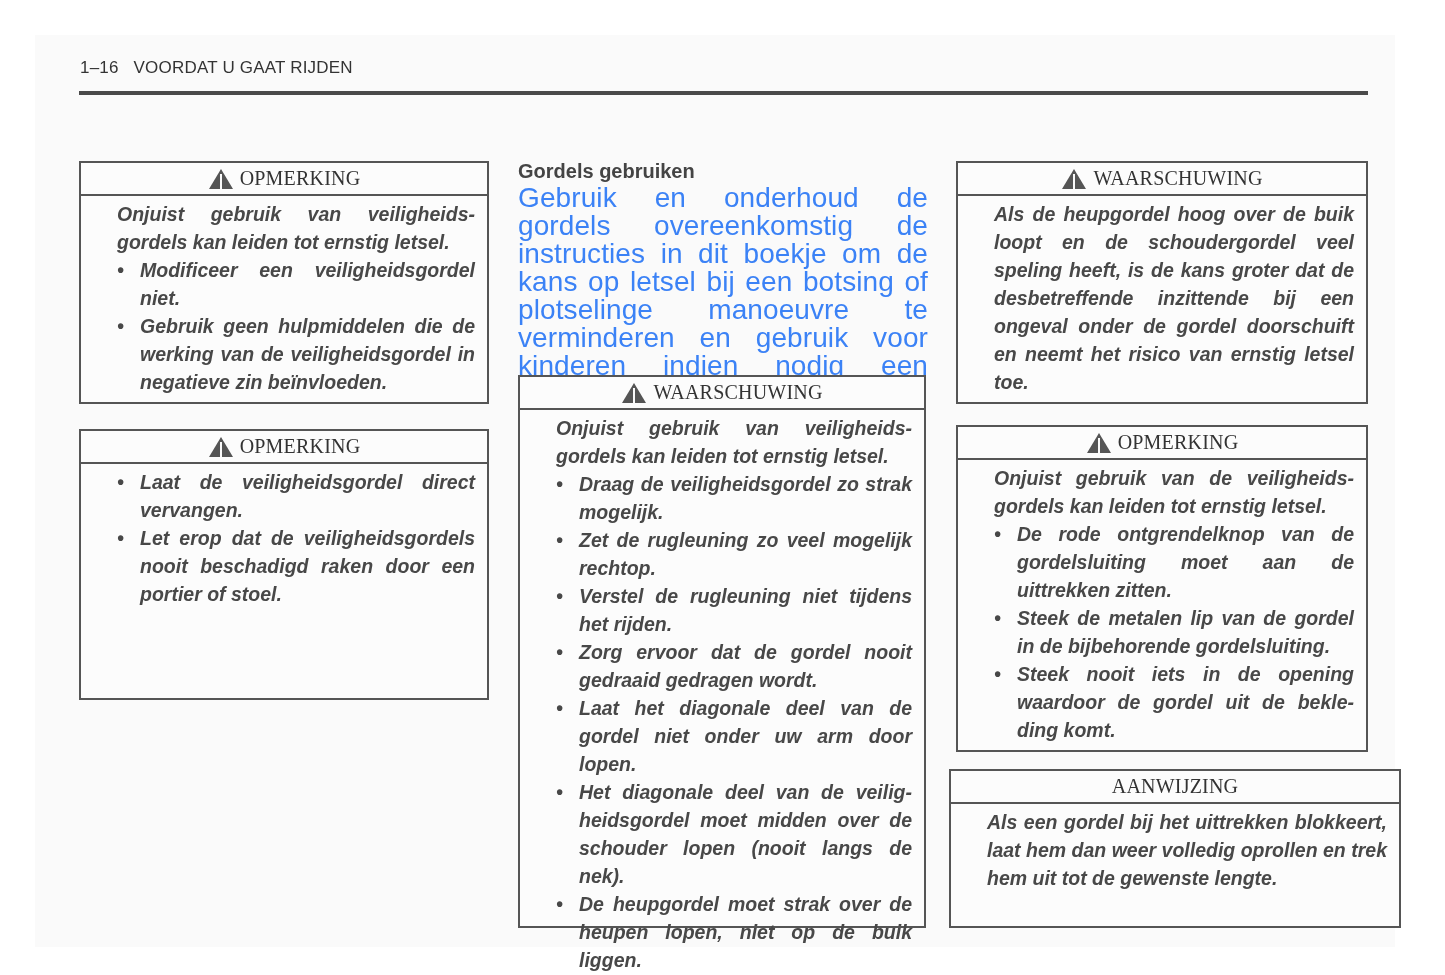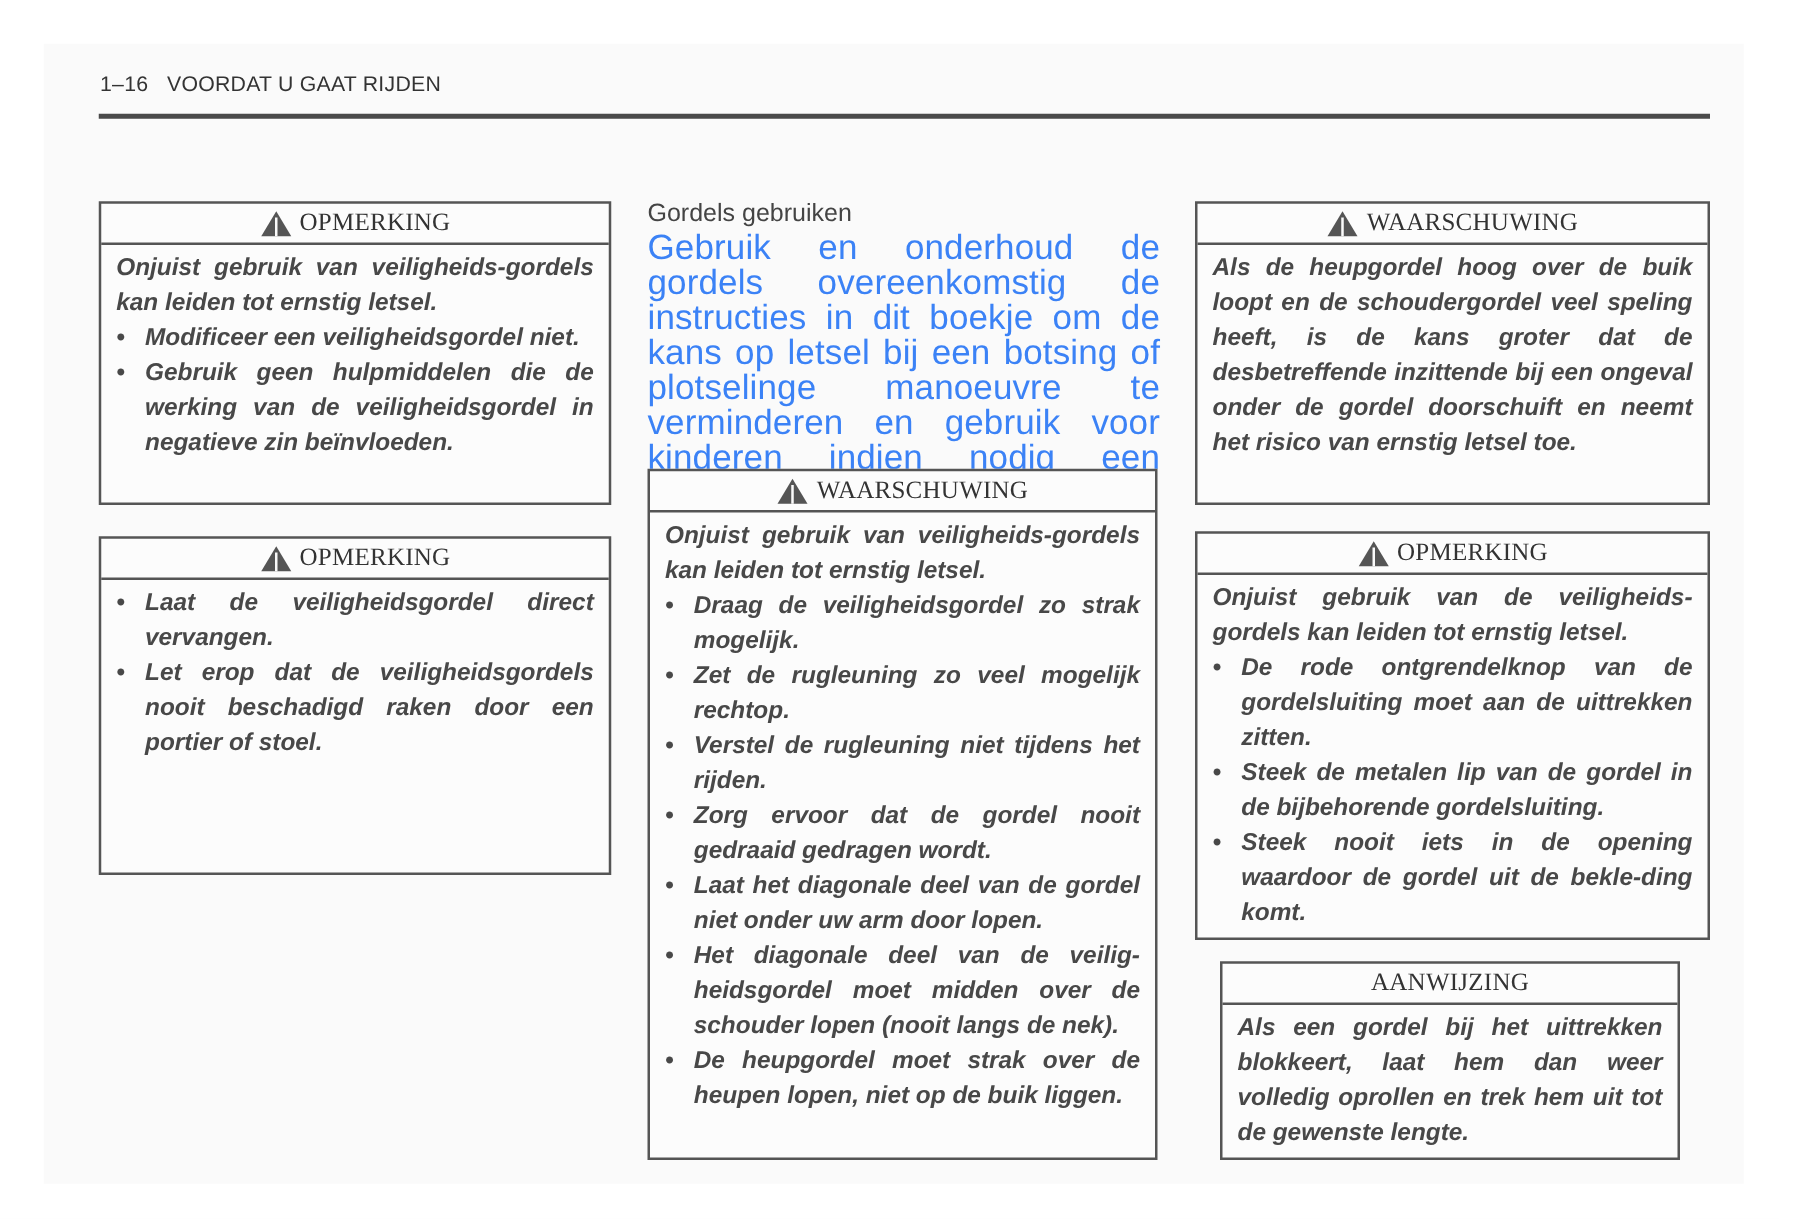--- a/index.html
+++ b/index.html
@@ -48,33 +48,34 @@
     }
     .box-title .warn {
       display: inline-block; width: 26px; height: 22px; margin-right: 6px;
     }
     .box-body {
       padding: 4px 12px 0 12px;
       font-style: italic; font-weight: bold;
       font-size: 19.5px; line-height: 28px;
       color: #484848;
       text-align: justify;
+      margin-left: 24px;
     }
     .box-body p { margin: 0; }
     .box-body ul { list-style: none; margin: 0; padding: 0; }
     .box-body li { position: relative; padding-left: 23px; }
     .box-body li::before {
       content: "•"; position: absolute; left: 0; top: 0;
     }
     .section {
       position: absolute;
       left: 518px; top: 158px; width: 410px;
     }
     .section h3 {
-      margin: 0; font-size: 20px; font-weight: normal; color: #444; line-height: 26px;
+      margin: 0; font-size: 20px; font-weight: bold; color: #444; line-height: 26px;
     }
     .section p {
       margin: 0; font-size: 28px; line-height: 28px; color: #3b82f6; text-align: justify;
       letter-spacing: 0.1px;
     }
   </style>
 </head>
 <body>
 
 <div class="page"></div>
@@ -169,20 +170,20 @@
   <div class="box-body">
     <p>Onjuist gebruik van de veiligheids-gordels kan leiden tot ernstig letsel.</p>
     <ul>
       <li>De rode ontgrendelknop van de gordelsluiting moet aan de uittrekken zitten.</li>
       <li>Steek de metalen lip van de gordel in de bijbehorende gordelsluiting.</li>
       <li>Steek nooit iets in de opening waardoor de gordel uit de bekle-ding komt.</li>
     </ul>
   </div>
 </div>
 
-<div class="box" style="left:976px; top:769px; width:368px; height:159px;">
+<div class="box" style="left:949px; top:769px; width:452px; height:159px;">
   <div class="box-title">
     <span>AANWIJZING</span>
   </div>
   <div class="box-body">
     <p>Als een gordel bij het uittrekken blokkeert, laat hem dan weer volledig oprollen en trek hem uit tot de gewenste lengte.</p>
   </div>
 </div>
 
 </body></html>

